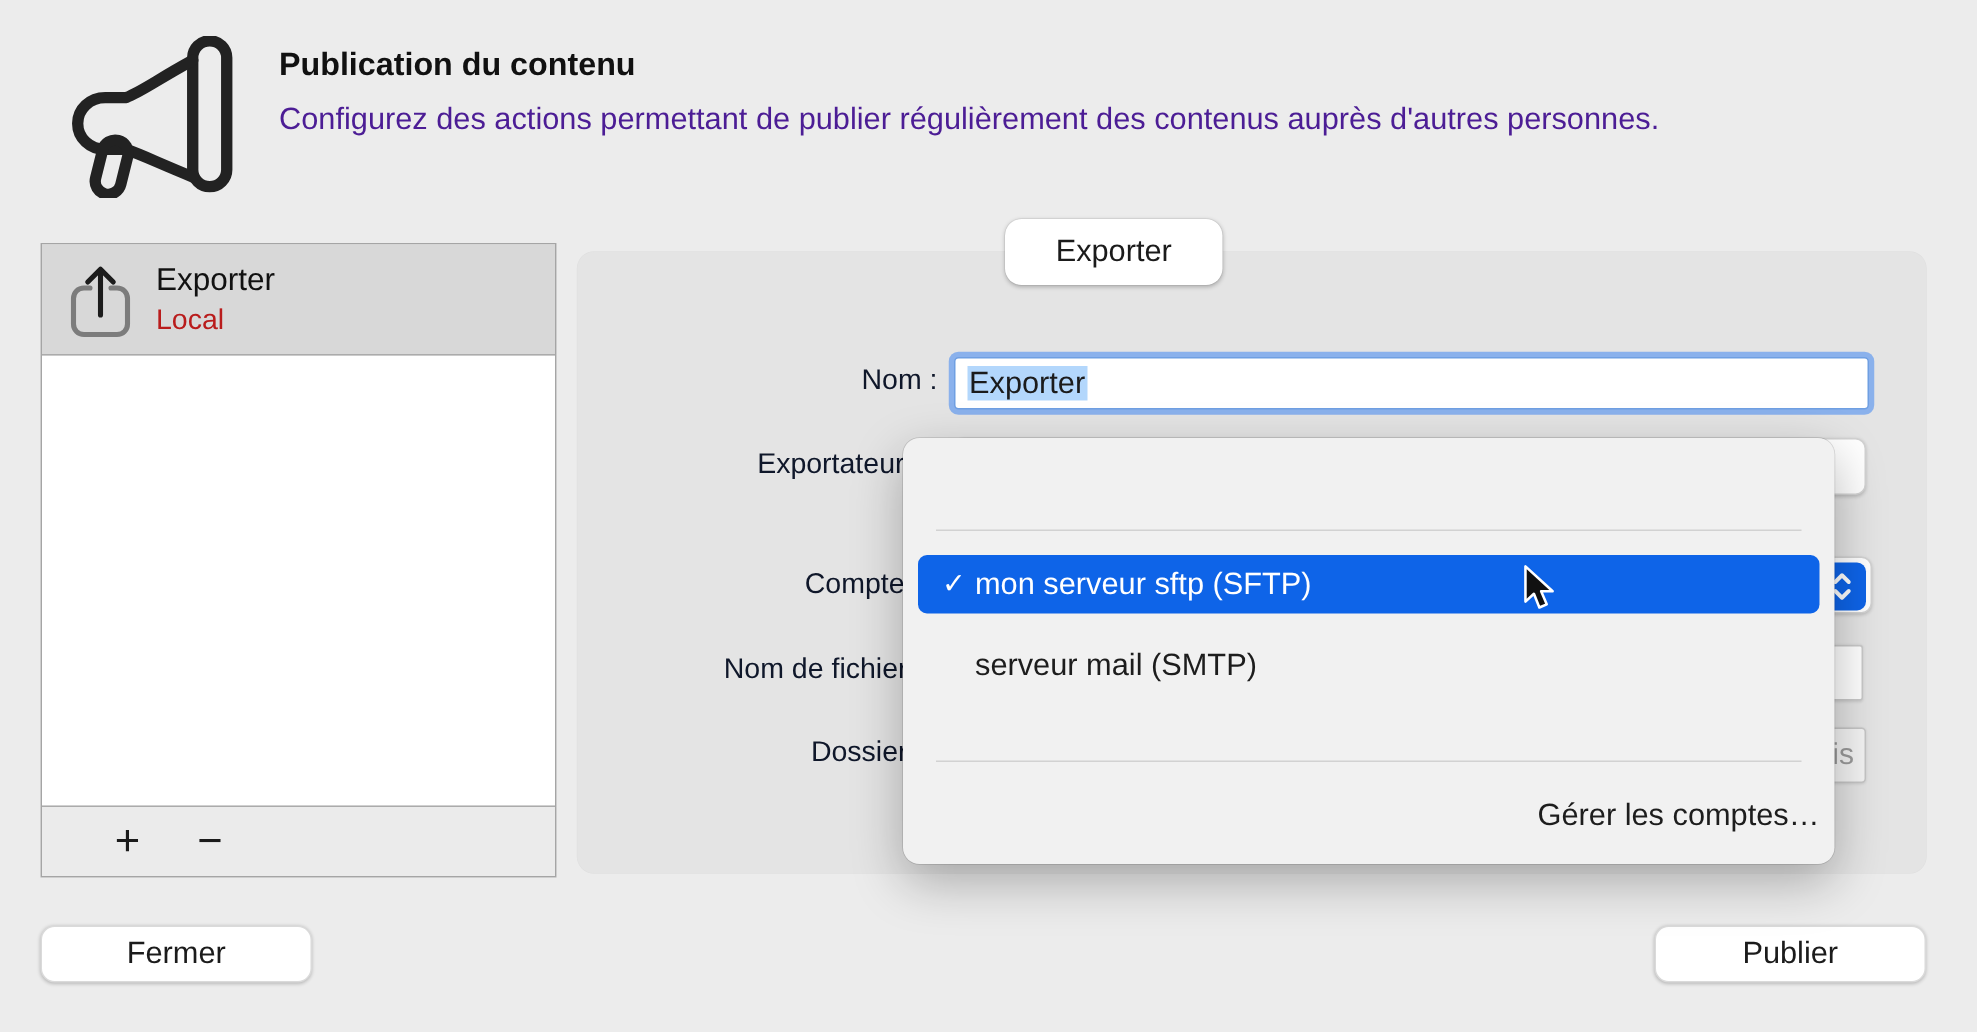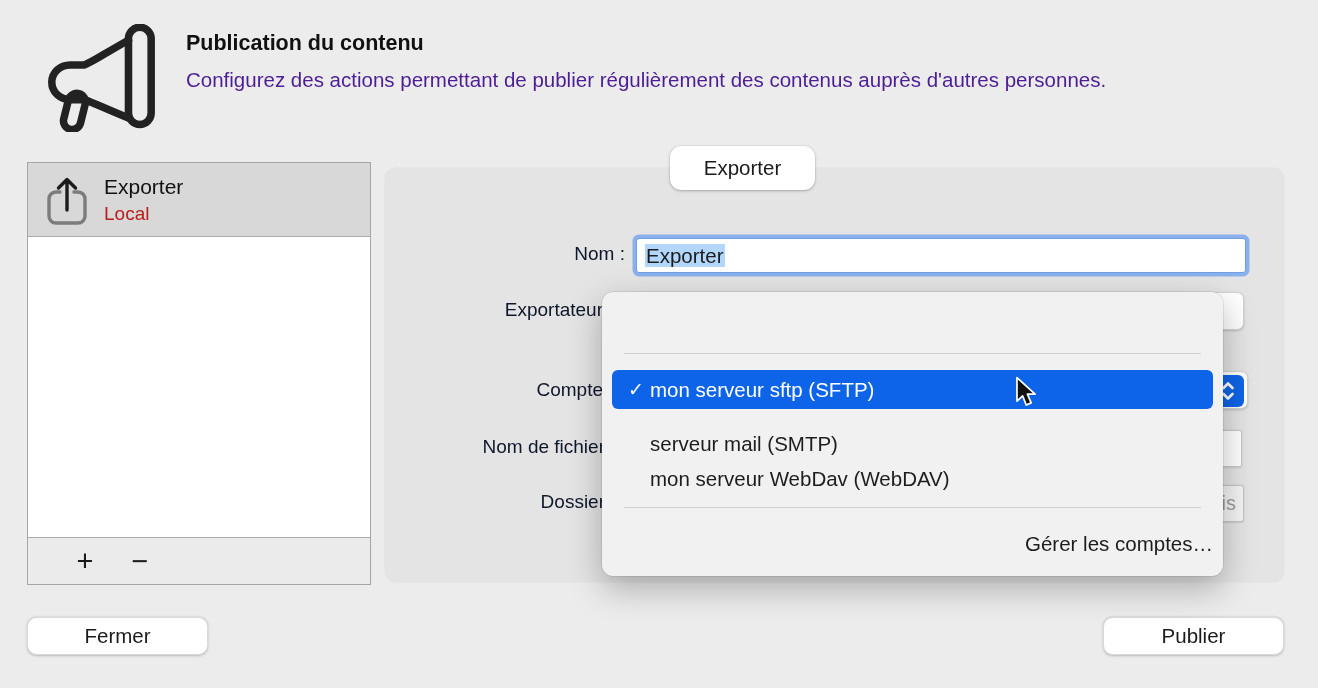--- a/index.html
+++ b/index.html
@@ -125,21 +125,20 @@
 
 <button class="folder-btn">is</button>
 
 <div class="menu">
   <div class="msep sep-1"></div>
   <div class="mi mi-2 mi-hl">
     <span class="mi-check">✓</span>
     <span>mon serveur sftp (SFTP)</span>
   </div>
   <div class="mi mi-3">serveur mail (SMTP)</div>
-  <div class="mi mi-4">mon serveur WebDav (WebDAV)</div>
   <div class="msep sep-2"></div>
   <div class="mi mi-5">Gérer les comptes…</div>
 </div>
 
 <svg class="cursor" viewBox="0 0 24 30">
   <path d="M4,1.5 L4,23.5 L9.3,18.6 L12.7,27.2 L17.3,25.2 L13.8,17 L21,17 Z" fill="#111" stroke="#fff" stroke-width="1.6" stroke-linejoin="round"></path>
 </svg>
 
 <button class="big-btn btn-fermer">Fermer</button>
 <button class="big-btn btn-publier">Publier</button>

